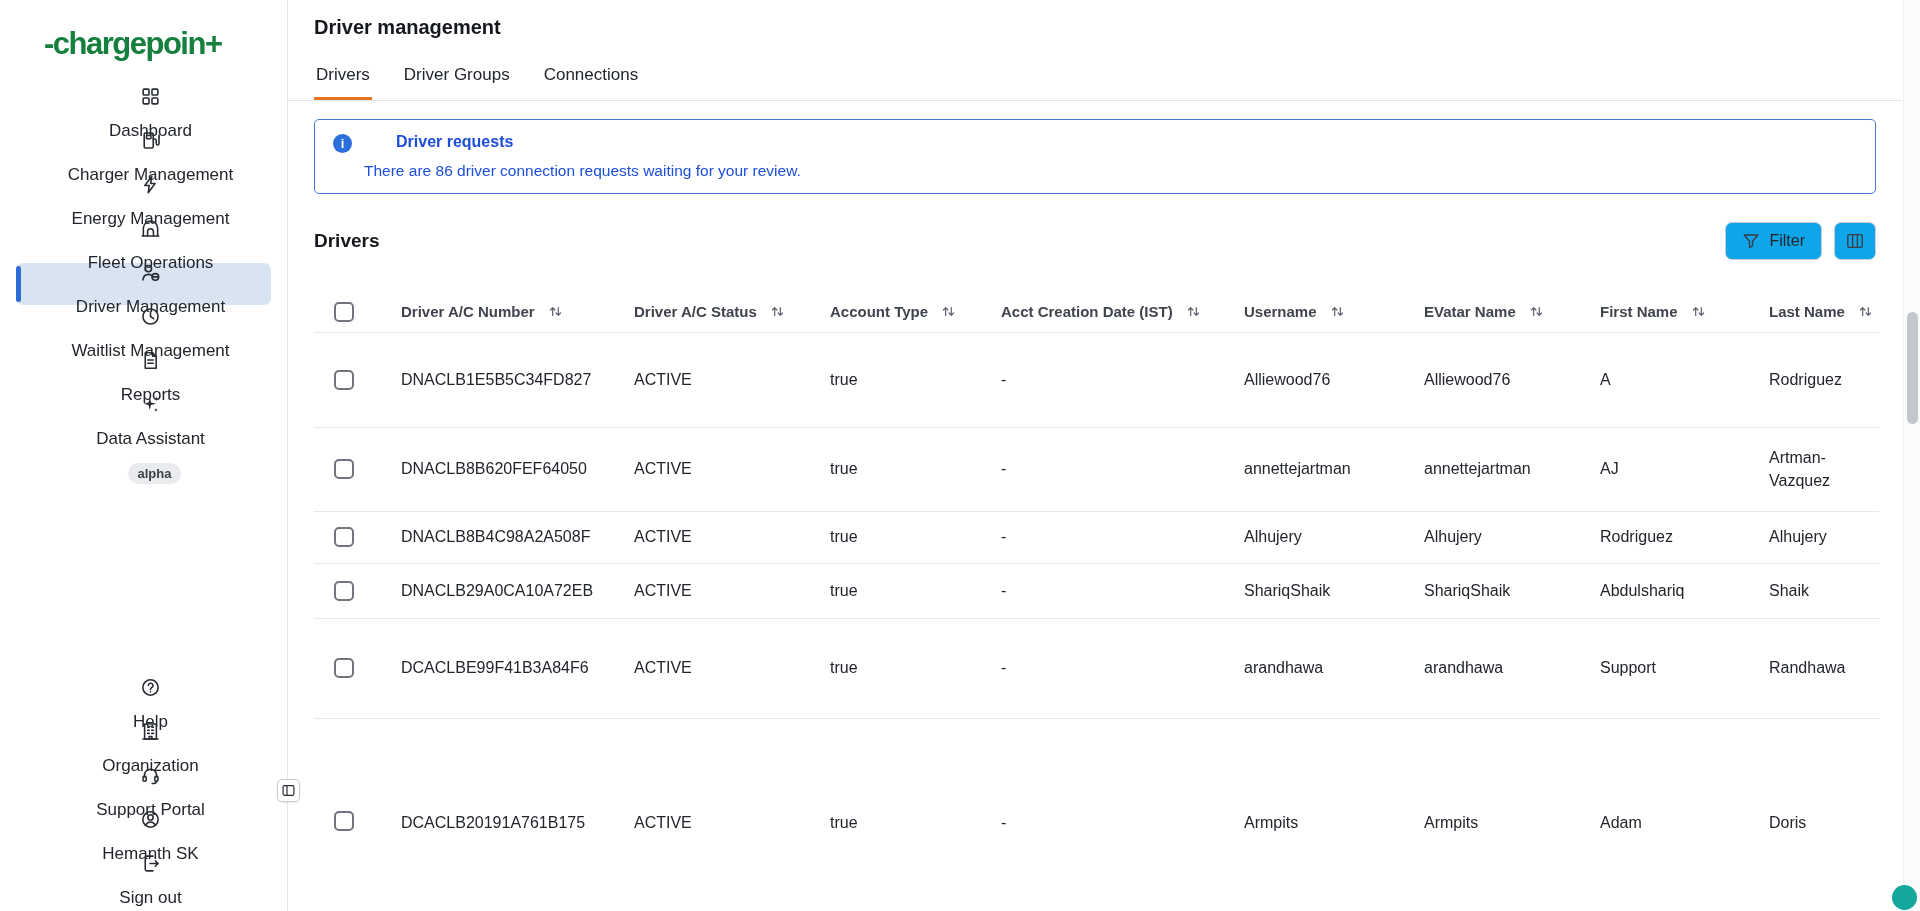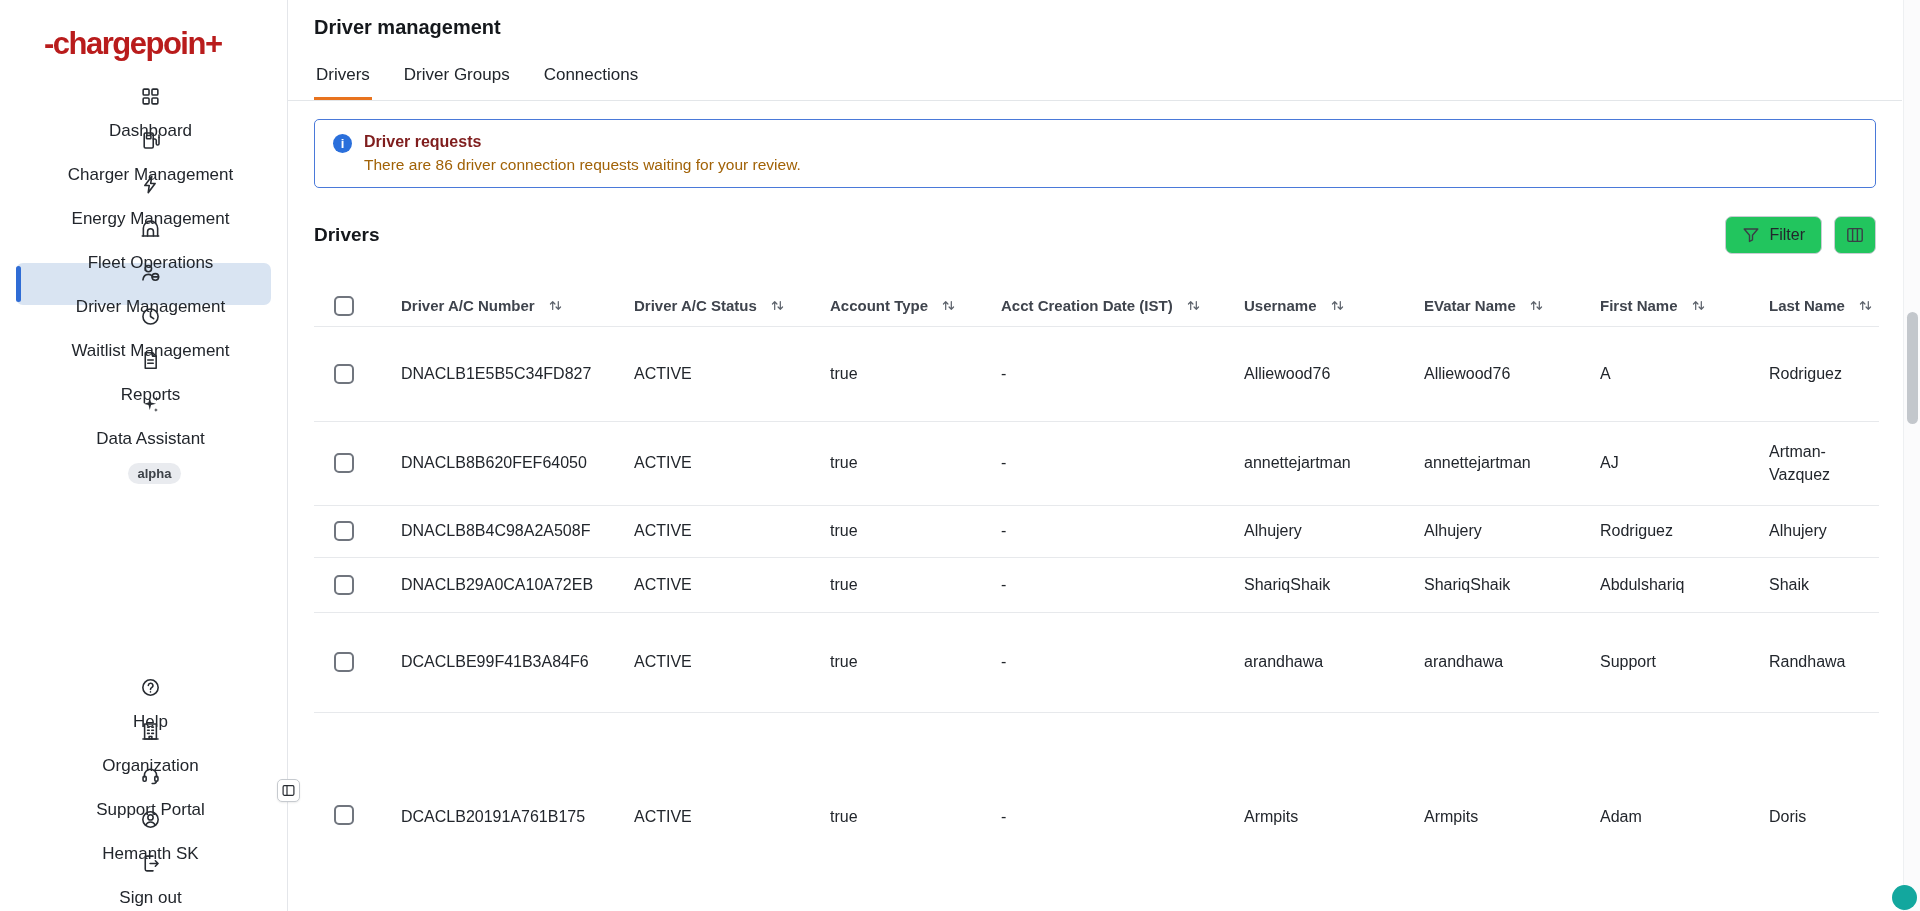--- a/index.html
+++ b/index.html
@@ -2,21 +2,21 @@
 <html><head>
 <meta charset="utf-8">
 <style>
   * { box-sizing: border-box; margin: 0; padding: 0; }
   html,body { width:1920px; height:911px; overflow:hidden; background:#fff;
     font-family:"Liberation Sans", sans-serif; color:#22262c; }
 
   
   .sidebar { position:fixed; left:0; top:0; width:288px; height:911px;
     background:#fff; border-right:1px solid #e4e6ea; z-index:5; }
-  .logo { margin:26px 0 0 44px; font-size:31px; font-weight:700; color:#b91c1c;
+  .logo { margin:26px 0 0 44px; font-size:31px; font-weight:700; color:#15803d;
     letter-spacing:-1.5px; white-space:nowrap; }
   .nav { margin-top:24px; }
   .nav-item { position:relative; display:flex; align-items:center; gap:14px;
     height:44px; padding:0 16px 0 30px; font-size:17px; font-weight:500;
     color:#22262c; cursor:pointer;flex-direction:column; }
   .nav-item > * { position:relative; z-index:2; }
   .nav-item.active::before { content:""; position:absolute; left:16px; right:16px;
     top:1px; bottom:1px; background:#d9e4f2; border-radius:7px; z-index:0; }
   .nav-item.active::after { content:""; position:absolute; left:16px; top:4px;
     bottom:4px; width:5px; background:#2f6cd5; border-radius:4px; z-index:1; }
@@ -42,29 +42,29 @@
   .tab { padding:8px 2px 12px; font-size:17px; color:#21262c; cursor:pointer;
     border-bottom:3px solid transparent; }
   .tab.active { border-bottom-color:#e8731e; font-weight:500; }
 
   .banner { margin:18px 26px 0; border:1px solid #4a79d9; border-radius:5px;
     padding:13px 18px; display:flex; gap:12px; background:#fff; }
   .info-icon { width:19px; height:19px; border-radius:50%; background:#2a6fdb;
     color:#fff; font-size:13px; font-weight:700; text-align:center;
     line-height:19px; flex:none; margin-top:1px; }
   .info-icon::before { content:"i"; }
-  .banner-title { font-size:16px; font-weight:700; color:#7f1d1d; }
-  .banner-msg { font-size:15.5px; color:#a16207; margin-top:5px; }
+  .banner-title { font-size:16px; font-weight:700; color:#1d4ed8;margin-left:32px; }
+  .banner-msg { font-size:15.5px; color:#1d4ed8; margin-top:11px; }
 
   .section-head { display:flex; align-items:center; justify-content:space-between;
     margin:28px 26px 0; }
   .section-title { font-size:19px; font-weight:700; color:#15181c; }
   .actions { display:flex; gap:12px; }
   .btn { display:flex; align-items:center; gap:9px; border:1px solid #c9cdd3;
-    border-radius:7px; background:#22c55e; height:38px; padding:0 16px; font-size:16px;
+    border-radius:7px; background:#0ea5e9; height:38px; padding:0 16px; font-size:16px;
     color:#22262c; cursor:pointer; font-family:inherit; }
   .btn svg { width:18px; height:18px; fill:none; stroke:#3a3f46; stroke-width:1.4;
     stroke-linejoin:round; stroke-linecap:round; }
   .icon-btn { width:42px; justify-content:center; padding:0; }
   .icon-btn svg { width:20px; height:20px; }
 
   
   .table-wrap { padding:0 26px; margin-top:32px; }
   table { border-collapse:collapse; table-layout:fixed; width:1565px; }
   th, td { text-align:left; border-bottom:1px solid #e7e9ec; overflow:hidden; }

